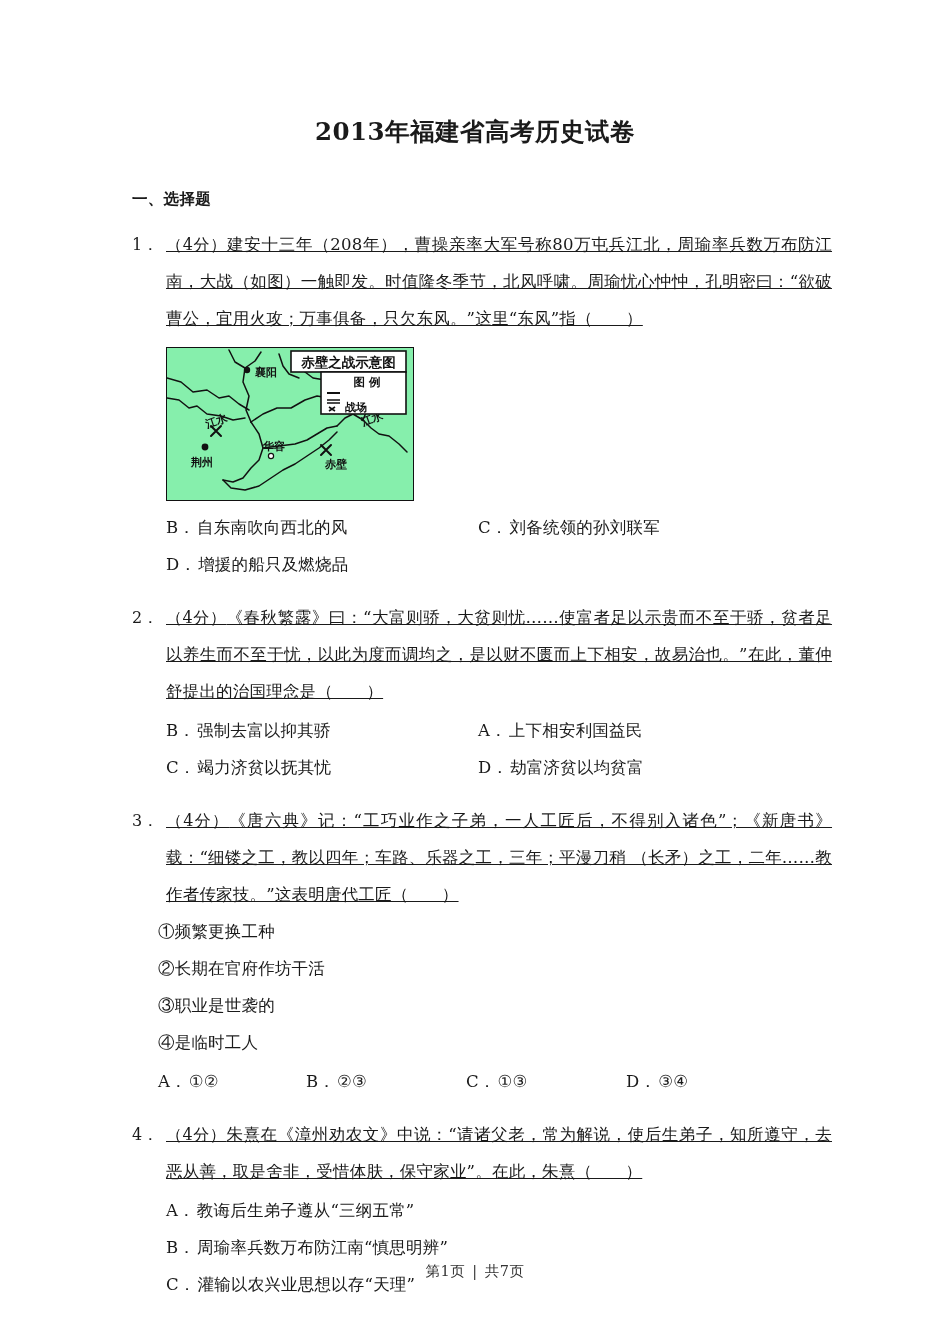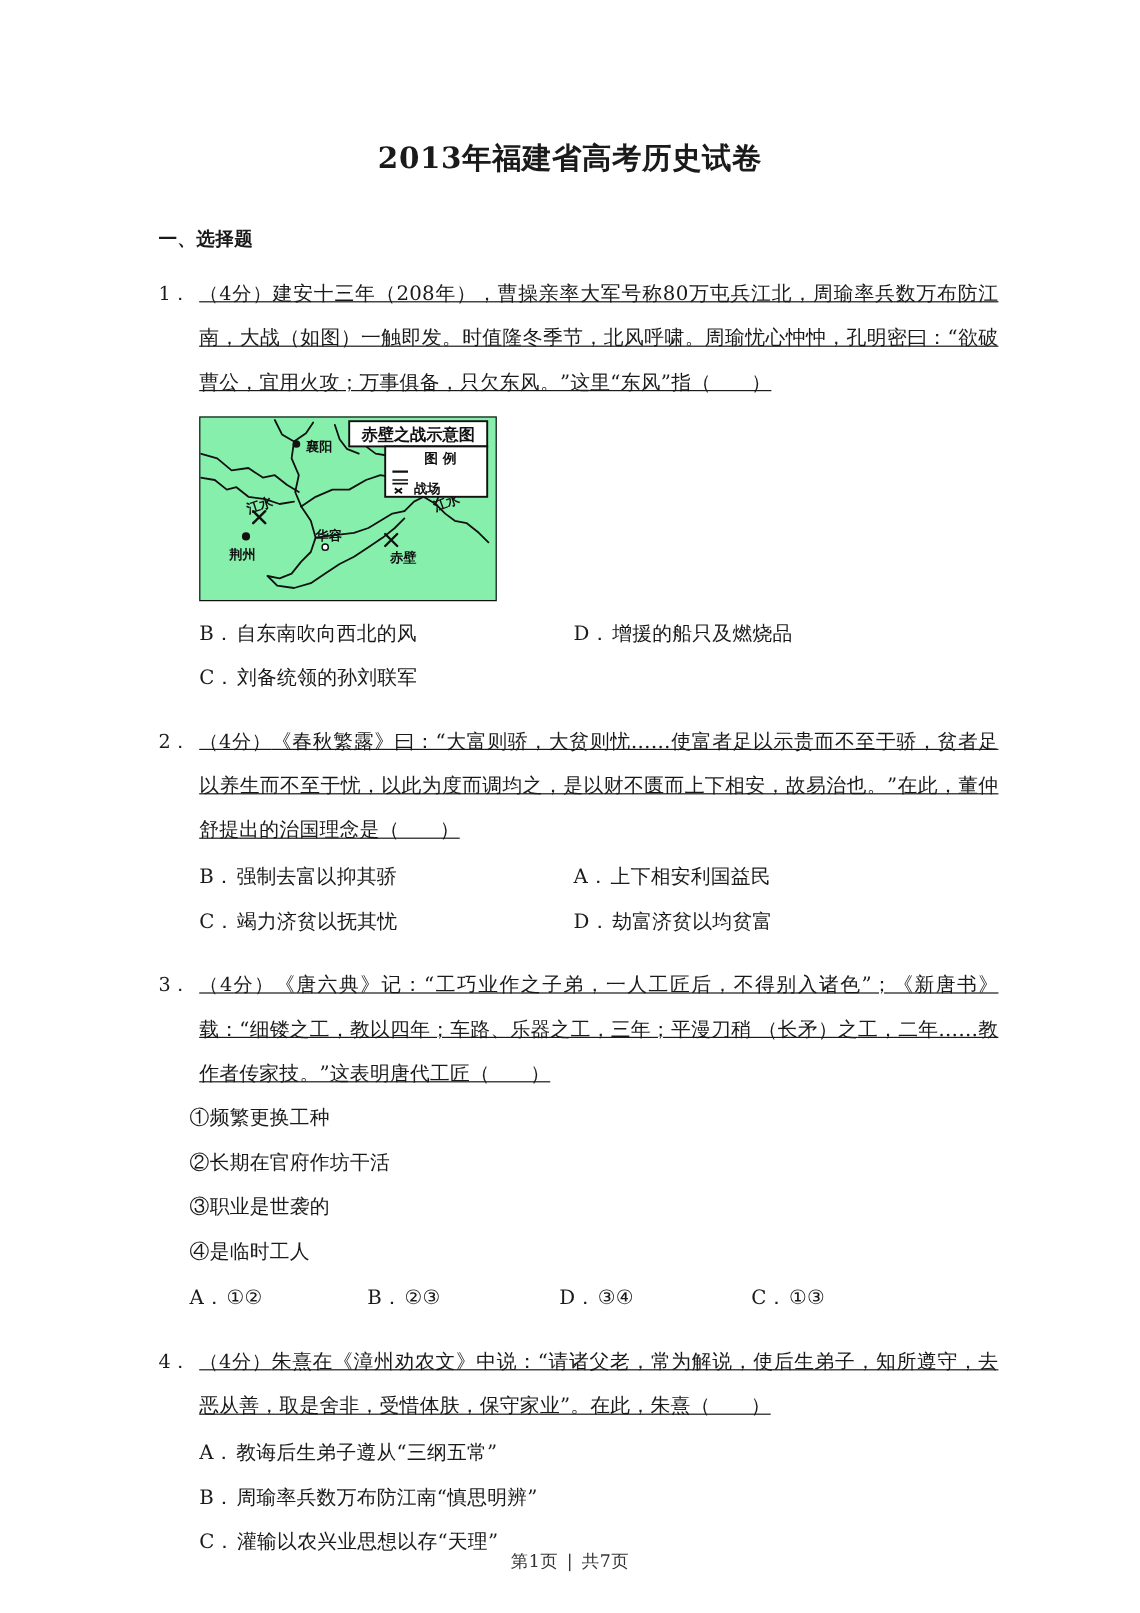--- a/index.html
+++ b/index.html
@@ -120,21 +120,21 @@
     box-sizing: border-box;
     text-align: center;
   }
   .figure-box svg { display: block; }
 
   
   .footer {
     position: absolute;
     left: 0;
     right: 0;
-    top: 1292px;
+    top: 1262px;
     text-align: center;
     font-size: 14.5px;
     color: #333;
     letter-spacing: 0.5px;
   }
   .footer .sep { padding: 0 7px; }
 </style>
 </head>
 <body>
 
@@ -200,22 +200,22 @@
           <path d="M160 52 L173 52 M160 55 L173 55" stroke="#111" stroke-width="1.4"></path>
           <path d="M162 59 L168 63 M168 59 L162 63" stroke="#111" stroke-width="1.6"></path>
           <text x="178" y="63" font-family="DejaVu Sans, Liberation Sans, sans-serif" font-size="11" font-weight="bold" fill="#111">战场</text>
         </g>
       </svg>
     </div>
   </div>
 
   <div class="opts-2col">
     <div class="opt"><span class="lbl">B．</span><span>自东南吹向西北的风</span></div>
+    <div class="opt"><span class="lbl">C．</span><span>刘备统领的孙刘联军</span></div>
     <div class="opt"><span class="lbl">D．</span><span>增援的船只及燃烧品</span></div>
-    <div class="opt"><span class="lbl">C．</span><span>刘备统领的孙刘联军</span></div>
   </div>
 
   <div class="question">
     <span class="q-num">2．</span>
     <div class="q-body"><span class="score">（4分）</span><span>《春秋繁露》曰：“大富则骄，大贫则忧……使富者足以示贵而不至于骄，贫者足以养生而不至于忧，以此为度而调均之，是以财不匮而上下相安，故易治也。”在此，董仲舒提出的治国理念是（　　）</span></div>
   </div>
 
   <div class="opts-2col">
     <div class="opt"><span class="lbl">B．</span><span>强制去富以抑其骄</span></div>
     <div class="opt"><span class="lbl">A．</span><span>上下相安利国益民</span></div>
@@ -231,22 +231,22 @@
   <div class="sub-items">
     <div class="sub-item">①频繁更换工种</div>
     <div class="sub-item">②长期在官府作坊干活</div>
     <div class="sub-item">③职业是世袭的</div>
     <div class="sub-item">④是临时工人</div>
   </div>
 
   <div class="opts-4col">
     <div class="opt"><span class="lbl">A．</span><span>①②</span></div>
     <div class="opt"><span class="lbl">B．</span><span>②③</span></div>
+    <div class="opt"><span class="lbl">C．</span><span>①③</span></div>
     <div class="opt"><span class="lbl">D．</span><span>③④</span></div>
-    <div class="opt"><span class="lbl">C．</span><span>①③</span></div>
   </div>
 
   <div class="question">
     <span class="q-num">4．</span>
     <div class="q-body"><span class="score">（4分）</span><span>朱熹在《漳州劝农文》中说：“请诸父老，常为解说，使后生弟子，知所遵守，去恶从善，取是舍非，受惜体肤，保守家业”。在此，朱熹（　　）</span></div>
   </div>
 
   <div class="opts-1col">
     <div class="opt"><span class="lbl">A．</span><span>教诲后生弟子遵从“三纲五常”</span></div>
     <div class="opt"><span class="lbl">B．</span><span>周瑜率兵数万布防江南“慎思明辨”</span></div>

